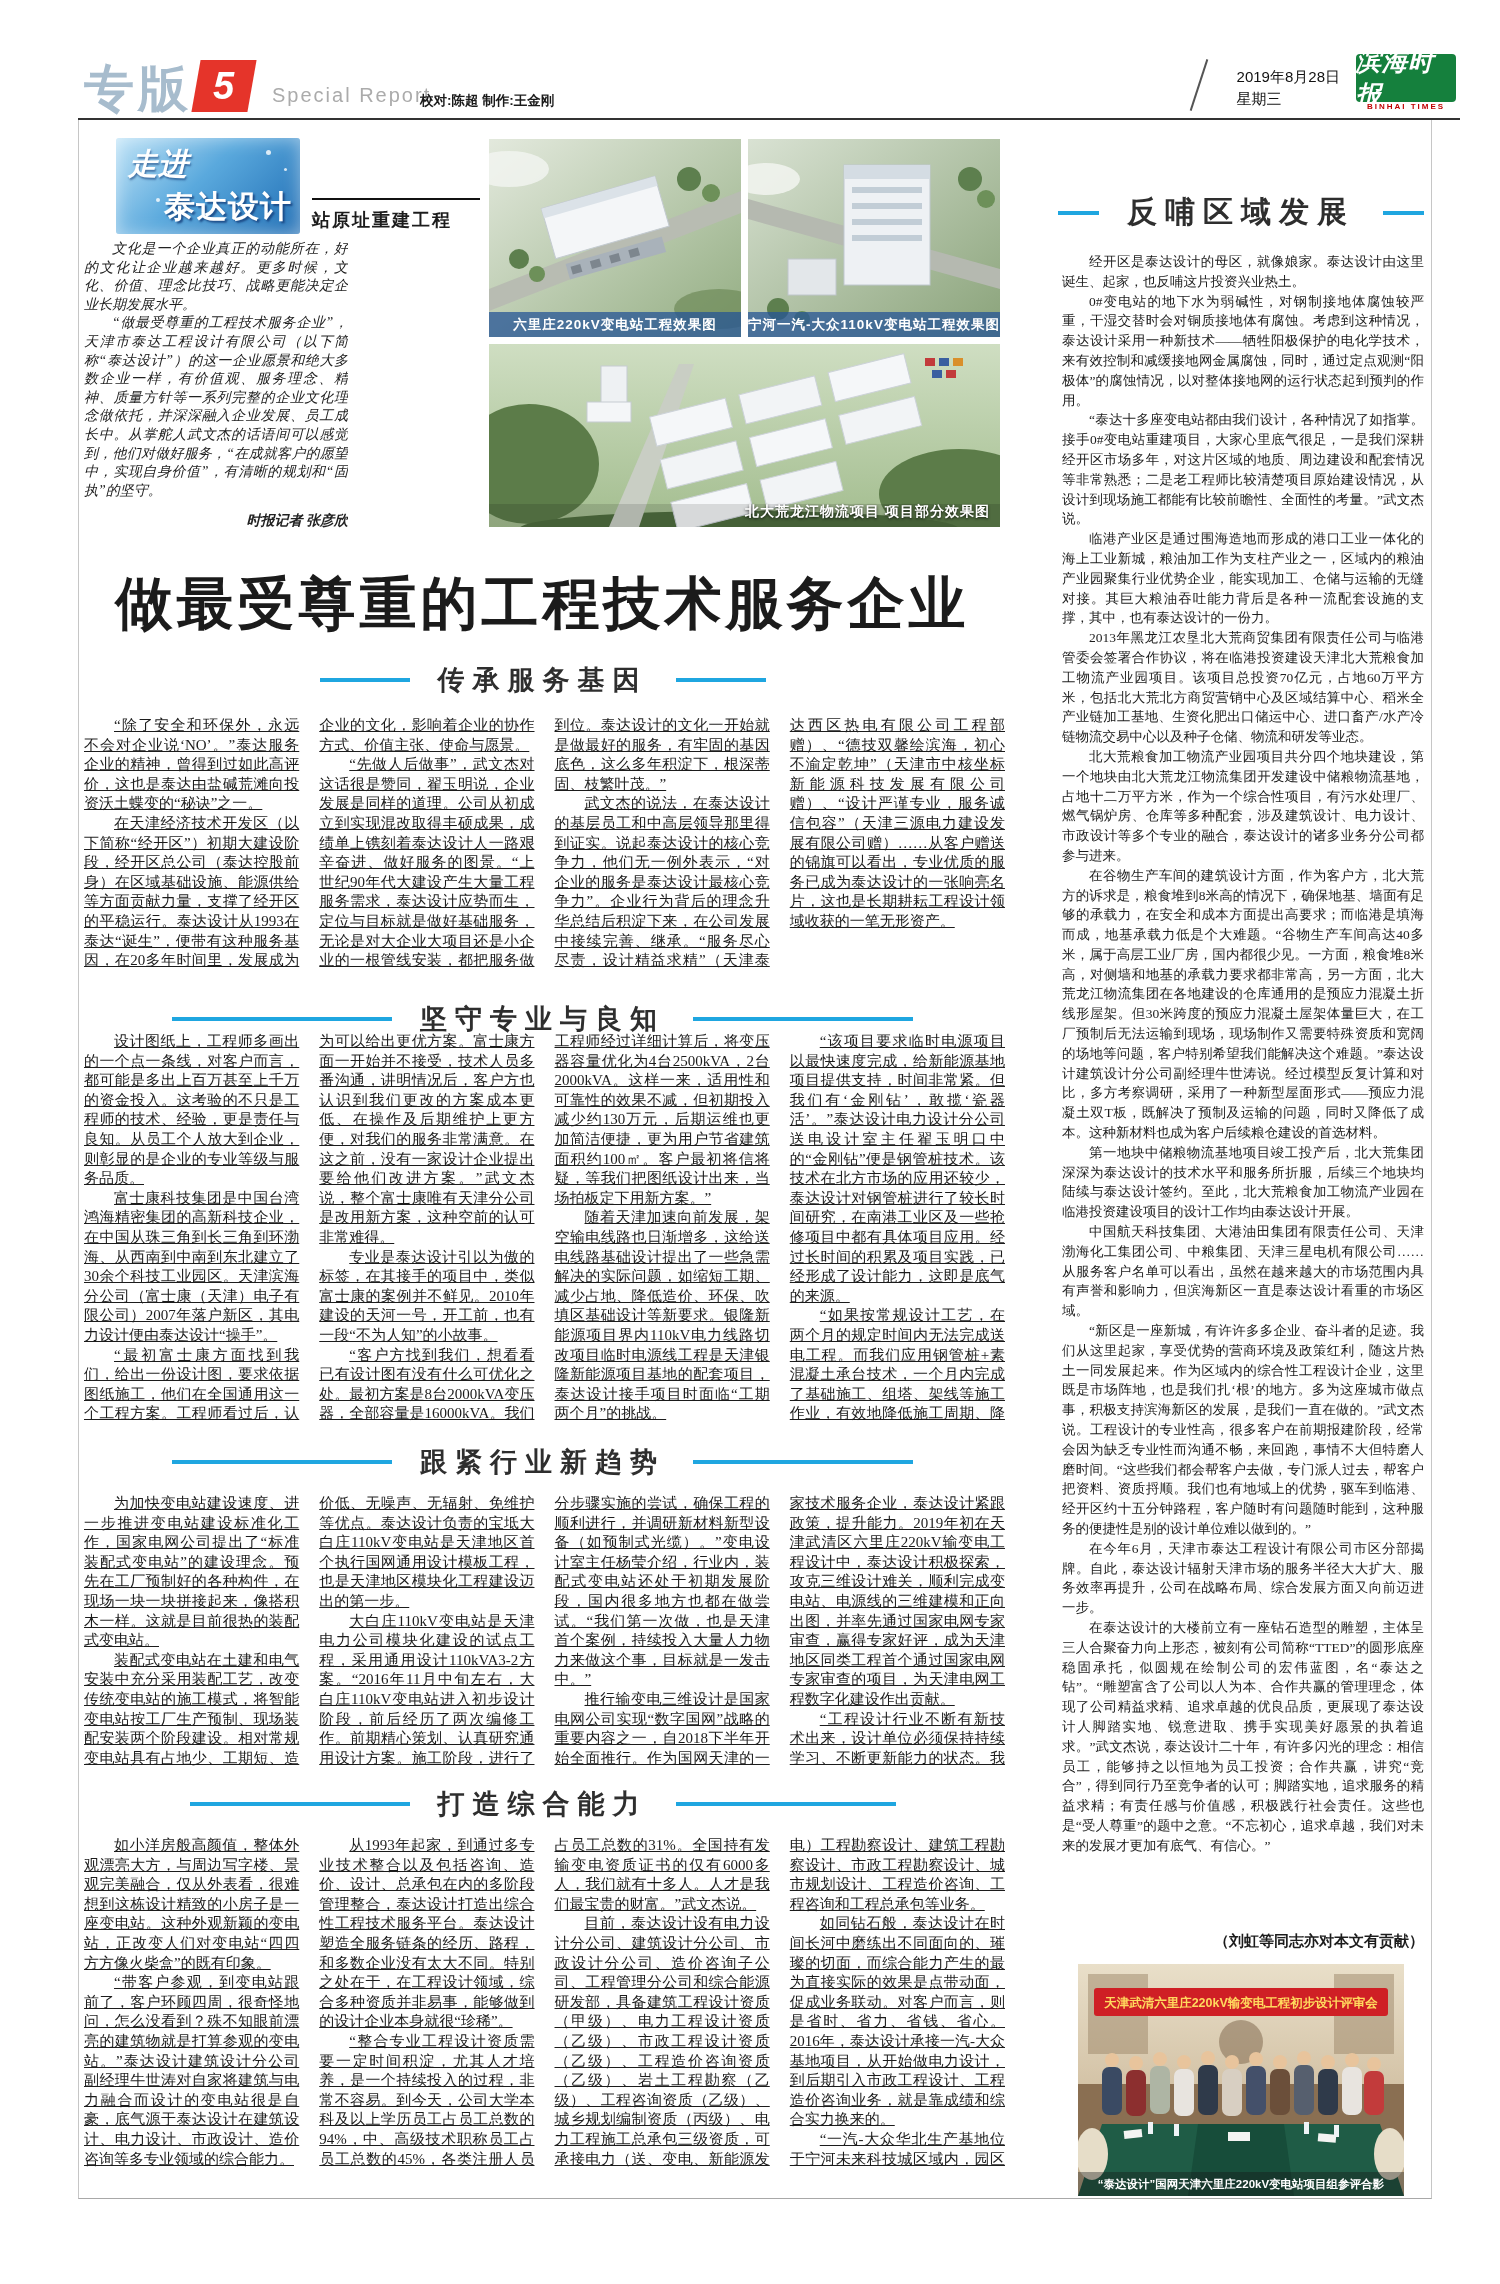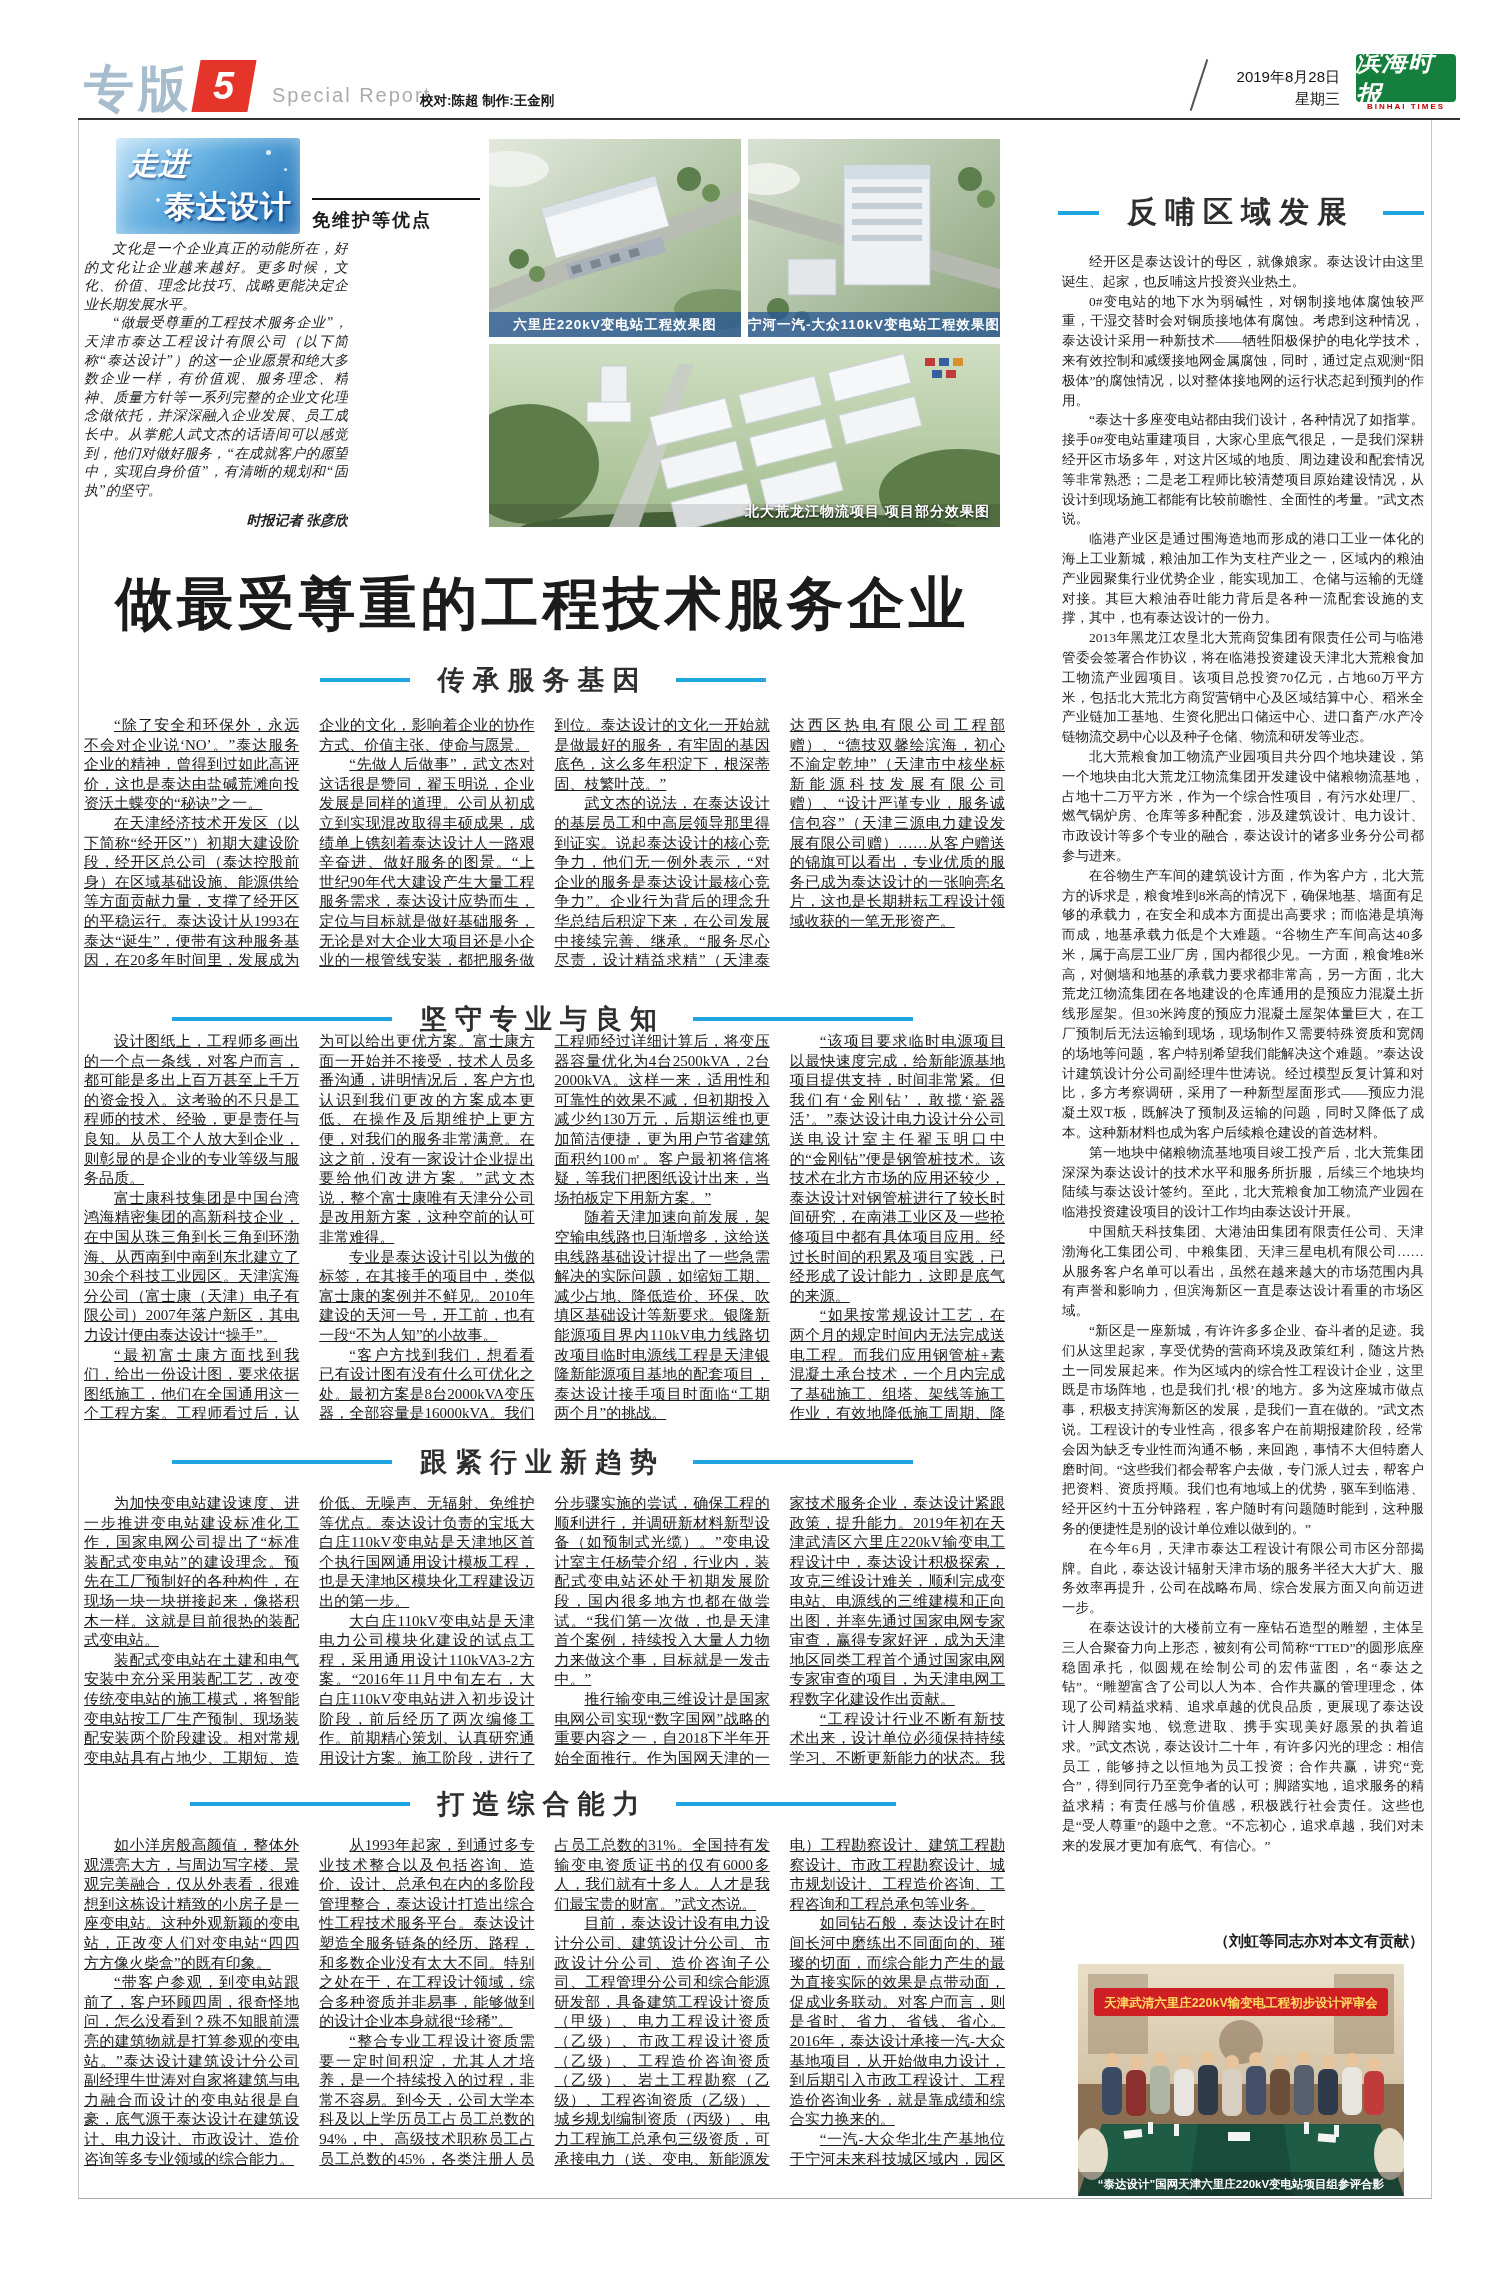--- a/index.html
+++ b/index.html
@@ -7,21 +7,21 @@
         font-family:"Liberation Serif","DejaVu Serif",serif;color:#1c1c1c;}
   .abs{position:absolute;}
   
   .zhuan{font-family:"Liberation Sans","DejaVu Sans",sans-serif;font-weight:bold;font-size:50px;
          color:#a7bccd;letter-spacing:4px;}
   .pagenum-box{background:#e5342a;transform:skewX(-10deg);display:flex;align-items:center;justify-content:center;}
   .pagenum-box span{transform:skewX(10deg);color:#fff;font-style:italic;font-weight:bold;font-size:38px;
          font-family:"Liberation Sans",sans-serif;}
   .spec-report{font-family:"Liberation Sans",sans-serif;color:#ababab;font-size:20px;letter-spacing:2px;}
   .credits{font-family:"Liberation Sans",sans-serif;font-weight:bold;font-size:13.5px;color:#1a1a1a;}
-  .date-block{font-family:"Liberation Sans",sans-serif;font-size:15px;color:#111;text-align:right;line-height:22px;}
+  .date-block{font-family:"Liberation Sans",sans-serif;font-size:15px;color:#111;line-height:22px;}
   .masthead{background:#15803d;border-radius:4px;display:flex;align-items:center;justify-content:center;}
   .masthead span{color:#fff;font-weight:bold;font-size:25px;letter-spacing:1px;font-style:italic;
          font-family:"Liberation Serif",serif;}
   .masthead-en{font-family:"Liberation Sans",sans-serif;color:#c00000;font-size:8px;letter-spacing:2px;
          text-align:center;font-weight:bold;}
   .header-rule{background:#333;}
   .frame{border-left:1px solid #c6c6c6;border-right:1px solid #c6c6c6;border-bottom:1px solid #a8a8a8;}
   
   .series-logo{background:linear-gradient(135deg,#bfe3f7 0%,#5aa9dd 45%,#1f6db4 100%);
       border-radius:3px;box-shadow:inset 0 0 18px rgba(255,255,255,.5);overflow:hidden;}
@@ -89,21 +89,21 @@
 
   <div class="abs frame" style="left:78px;top:120px;width:1352px;height:2078px;"></div>
 
   <div class="abs series-logo" style="left:116px;top:138px;width:184px;height:96px;">
     <div class="spark" style="left:150px;top:12px;width:5px;height:5px;"></div>
     <div class="spark" style="left:168px;top:30px;width:3px;height:3px;"></div>
     <div class="spark" style="left:40px;top:60px;width:4px;height:4px;"></div>
     <div class="l1">走进</div>
     <div class="l2">泰达设计</div>
   </div>
-  <div class="abs series-note" style="left:312px;top:198px;width:168px;">免维护等优点</div>
+  <div class="abs series-note" style="left:312px;top:198px;width:168px;">站原址重建工程</div>
 
   <div class="abs intro" style="left:84px;top:240px;width:264px;height:316px;">
     <p>文化是一个企业真正的动能所在，好的文化让企业越来越好。更多时候，文化、价值、理念比技巧、战略更能决定企业长期发展水平。</p>
     <p>“做最受尊重的工程技术服务企业”，天津市泰达工程设计有限公司（以下简称“泰达设计”）的这一企业愿景和绝大多数企业一样，有价值观、服务理念、精神、质量方针等一系列完整的企业文化理念做依托，并深深融入企业发展、员工成长中。从掌舵人武文杰的话语间可以感觉到，他们对做好服务，“在成就客户的愿望中，实现自身价值”，有清晰的规划和“固执”的坚守。</p>
     <div class="byline">时报记者 张彦欣</div>
   </div>
 
   <div class="abs photo" style="left:489px;top:139px;width:252px;height:198px;">
     <svg width="252" height="198" viewBox="0 0 252 198" preserveAspectRatio="none">
       <defs>

